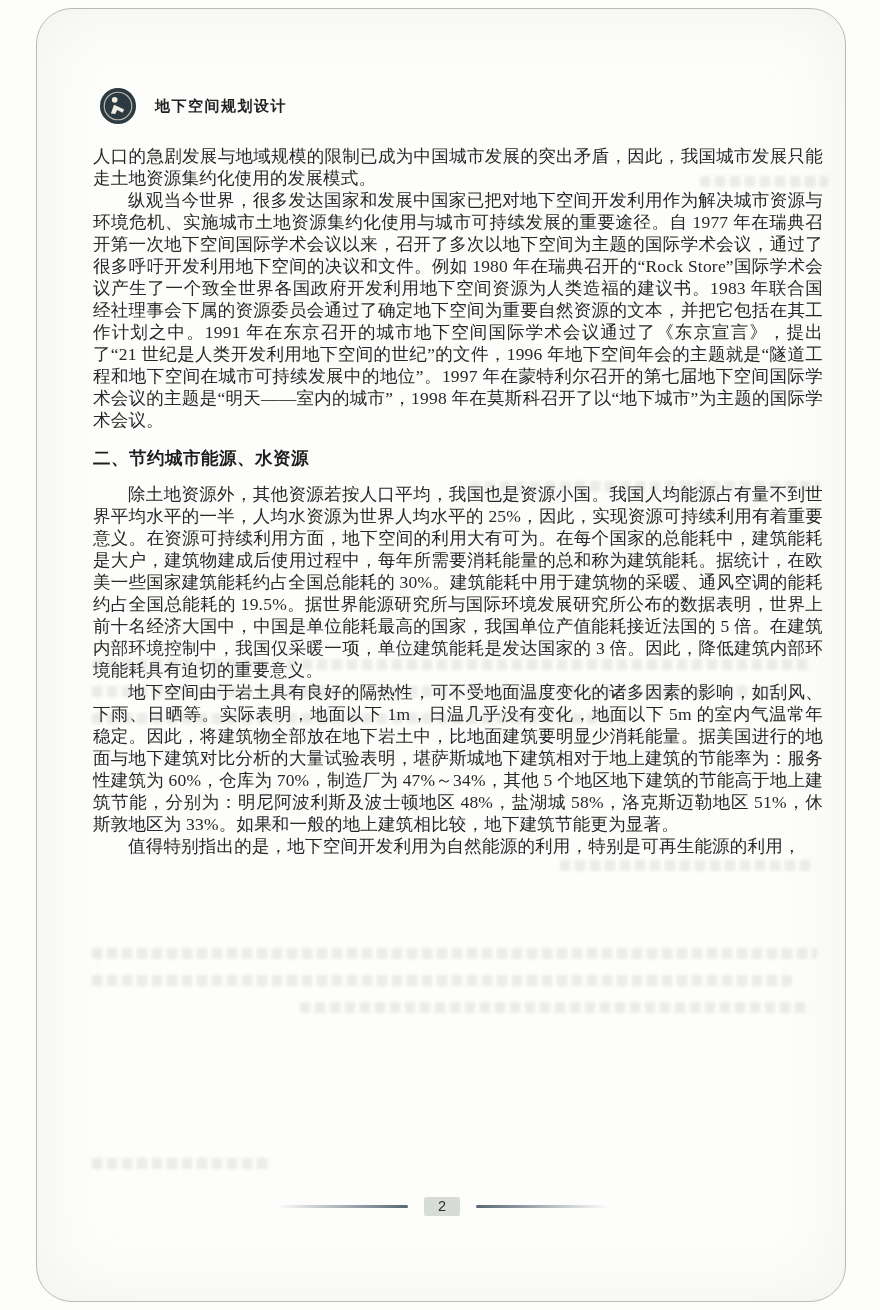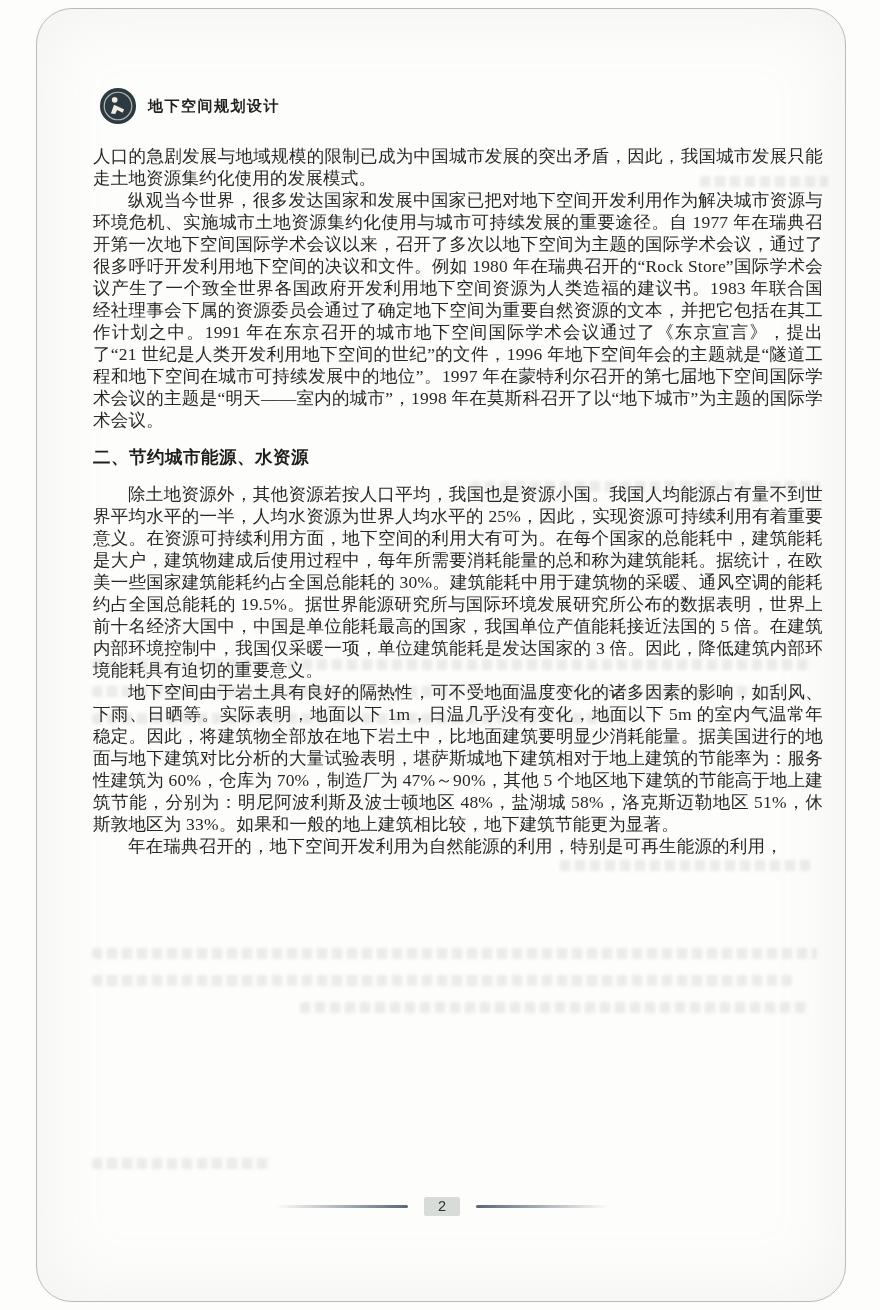--- a/index.html
+++ b/index.html
@@ -24,36 +24,36 @@
   }
   .frame {
     position:absolute; left:36px; top:8px;
     width:810px; height:1294px; z-index:1;
     border:1.5px solid #b7bbb7;
     border-radius:36px;
     box-shadow: inset 0 0 70px rgba(170,176,170,0.14);
   }
   .page-header {
     position:absolute; left:62px; top:78px;
-    display:flex; align-items:center; gap:11px;justify-content:flex-end;
+    display:flex; align-items:center; gap:18px;justify-content:flex-end;
   }
   .logo { width:38px; height:38px; display:inline-block; }
   .header-title {
     font-family:"Liberation Sans","DejaVu Sans",sans-serif;
     font-weight:bold; font-size:15px; color:#1f1f1f; letter-spacing:1.5px;
   }
   .page-body {
     position:absolute; left:56px; top:136px; width:730px;
     font-size:17.5px; line-height:22px; color:#282828;
     text-align:justify; letter-spacing:.2px;
   }
   .para { text-indent:2em; }
   .para.first { text-indent:0; }
   .section-heading {
-    font-family:Liberation Mono, monospace;
+    font-family:Liberation Serif, serif;
     font-size:17.5px; font-weight:bold; color:#1d1d1d;
     margin:16px 0 14px 0; letter-spacing:.5px;
   }
   .page-footer {
     position:absolute; left:0; top:1188px; width:810px;
     display:flex; align-items:center; justify-content:center;
   }
   .rule { width:132px; height:2.5px; border-radius:2px; }
   .rule-left  { background:linear-gradient(90deg,  rgba(96,110,124,0), rgba(70,86,102,.9)); }
   .rule-right { background:linear-gradient(270deg, rgba(96,110,124,0), rgba(70,86,102,.9)); }
@@ -92,22 +92,22 @@
         </svg>
       </span>
       <span class="header-title">地下空间规划设计</span>
     </header>
 
     <main class="page-body">
       <p class="para first">人口的急剧发展与地域规模的限制已成为中国城市发展的突出矛盾，因此，我国城市发展只能走土地资源集约化使用的发展模式。</p>
       <p class="para">纵观当今世界，很多发达国家和发展中国家已把对地下空间开发利用作为解决城市资源与环境危机、实施城市土地资源集约化使用与城市可持续发展的重要途径。自 1977 年在瑞典召开第一次地下空间国际学术会议以来，召开了多次以地下空间为主题的国际学术会议，通过了很多呼吁开发利用地下空间的决议和文件。例如 1980 年在瑞典召开的“Rock Store”国际学术会议产生了一个致全世界各国政府开发利用地下空间资源为人类造福的建议书。1983 年联合国经社理事会下属的资源委员会通过了确定地下空间为重要自然资源的文本，并把它包括在其工作计划之中。1991 年在东京召开的城市地下空间国际学术会议通过了《东京宣言》，提出了“21 世纪是人类开发利用地下空间的世纪”的文件，1996 年地下空间年会的主题就是“隧道工程和地下空间在城市可持续发展中的地位”。1997 年在蒙特利尔召开的第七届地下空间国际学术会议的主题是“明天——室内的城市”，1998 年在莫斯科召开了以“地下城市”为主题的国际学术会议。</p>
       <h2 class="section-heading">二、节约城市能源、水资源</h2>
       <p class="para">除土地资源外，其他资源若按人口平均，我国也是资源小国。我国人均能源占有量不到世界平均水平的一半，人均水资源为世界人均水平的 25%，因此，实现资源可持续利用有着重要意义。在资源可持续利用方面，地下空间的利用大有可为。在每个国家的总能耗中，建筑能耗是大户，建筑物建成后使用过程中，每年所需要消耗能量的总和称为建筑能耗。据统计，在欧美一些国家建筑能耗约占全国总能耗的 30%。建筑能耗中用于建筑物的采暖、通风空调的能耗约占全国总能耗的 19.5%。据世界能源研究所与国际环境发展研究所公布的数据表明，世界上前十名经济大国中，中国是单位能耗最高的国家，我国单位产值能耗接近法国的 5 倍。在建筑内部环境控制中，我国仅采暖一项，单位建筑能耗是发达国家的 3 倍。因此，降低建筑内部环境能耗具有迫切的重要意义。</p>
-      <p class="para">地下空间由于岩土具有良好的隔热性，可不受地面温度变化的诸多因素的影响，如刮风、下雨、日晒等。实际表明，地面以下 1m，日温几乎没有变化，地面以下 5m 的室内气温常年稳定。因此，将建筑物全部放在地下岩土中，比地面建筑要明显少消耗能量。据美国进行的地面与地下建筑对比分析的大量试验表明，堪萨斯城地下建筑相对于地上建筑的节能率为：服务性建筑为 60%，仓库为 70%，制造厂为 47%～90%，其他 5 个地区地下建筑的节能高于地上建筑节能，分别为：明尼阿波利斯及波士顿地区 48%，盐湖城 58%，洛克斯迈勒地区 51%，休斯敦地区为 33%。如果和一般的地上建筑相比较，地下建筑节能更为显著。</p>
-      <p class="para">年在瑞典召开的，地下空间开发利用为自然能源的利用，特别是可再生能源的利用，</p>
+      <p class="para">地下空间由于岩土具有良好的隔热性，可不受地面温度变化的诸多因素的影响，如刮风、下雨、日晒等。实际表明，地面以下 1m，日温几乎没有变化，地面以下 5m 的室内气温常年稳定。因此，将建筑物全部放在地下岩土中，比地面建筑要明显少消耗能量。据美国进行的地面与地下建筑对比分析的大量试验表明，堪萨斯城地下建筑相对于地上建筑的节能率为：服务性建筑为 60%，仓库为 70%，制造厂为 47%～34%，其他 5 个地区地下建筑的节能高于地上建筑节能，分别为：明尼阿波利斯及波士顿地区 48%，盐湖城 58%，洛克斯迈勒地区 51%，休斯敦地区为 33%。如果和一般的地上建筑相比较，地下建筑节能更为显著。</p>
+      <p class="para">值得特别指出的是，地下空间开发利用为自然能源的利用，特别是可再生能源的利用，</p>
     </main>
 
     <footer class="page-footer">
       <span class="rule rule-left"></span>
       <span class="page-number">2</span>
       <span class="rule rule-right"></span>
     </footer>
 
   </div>
 </div>

